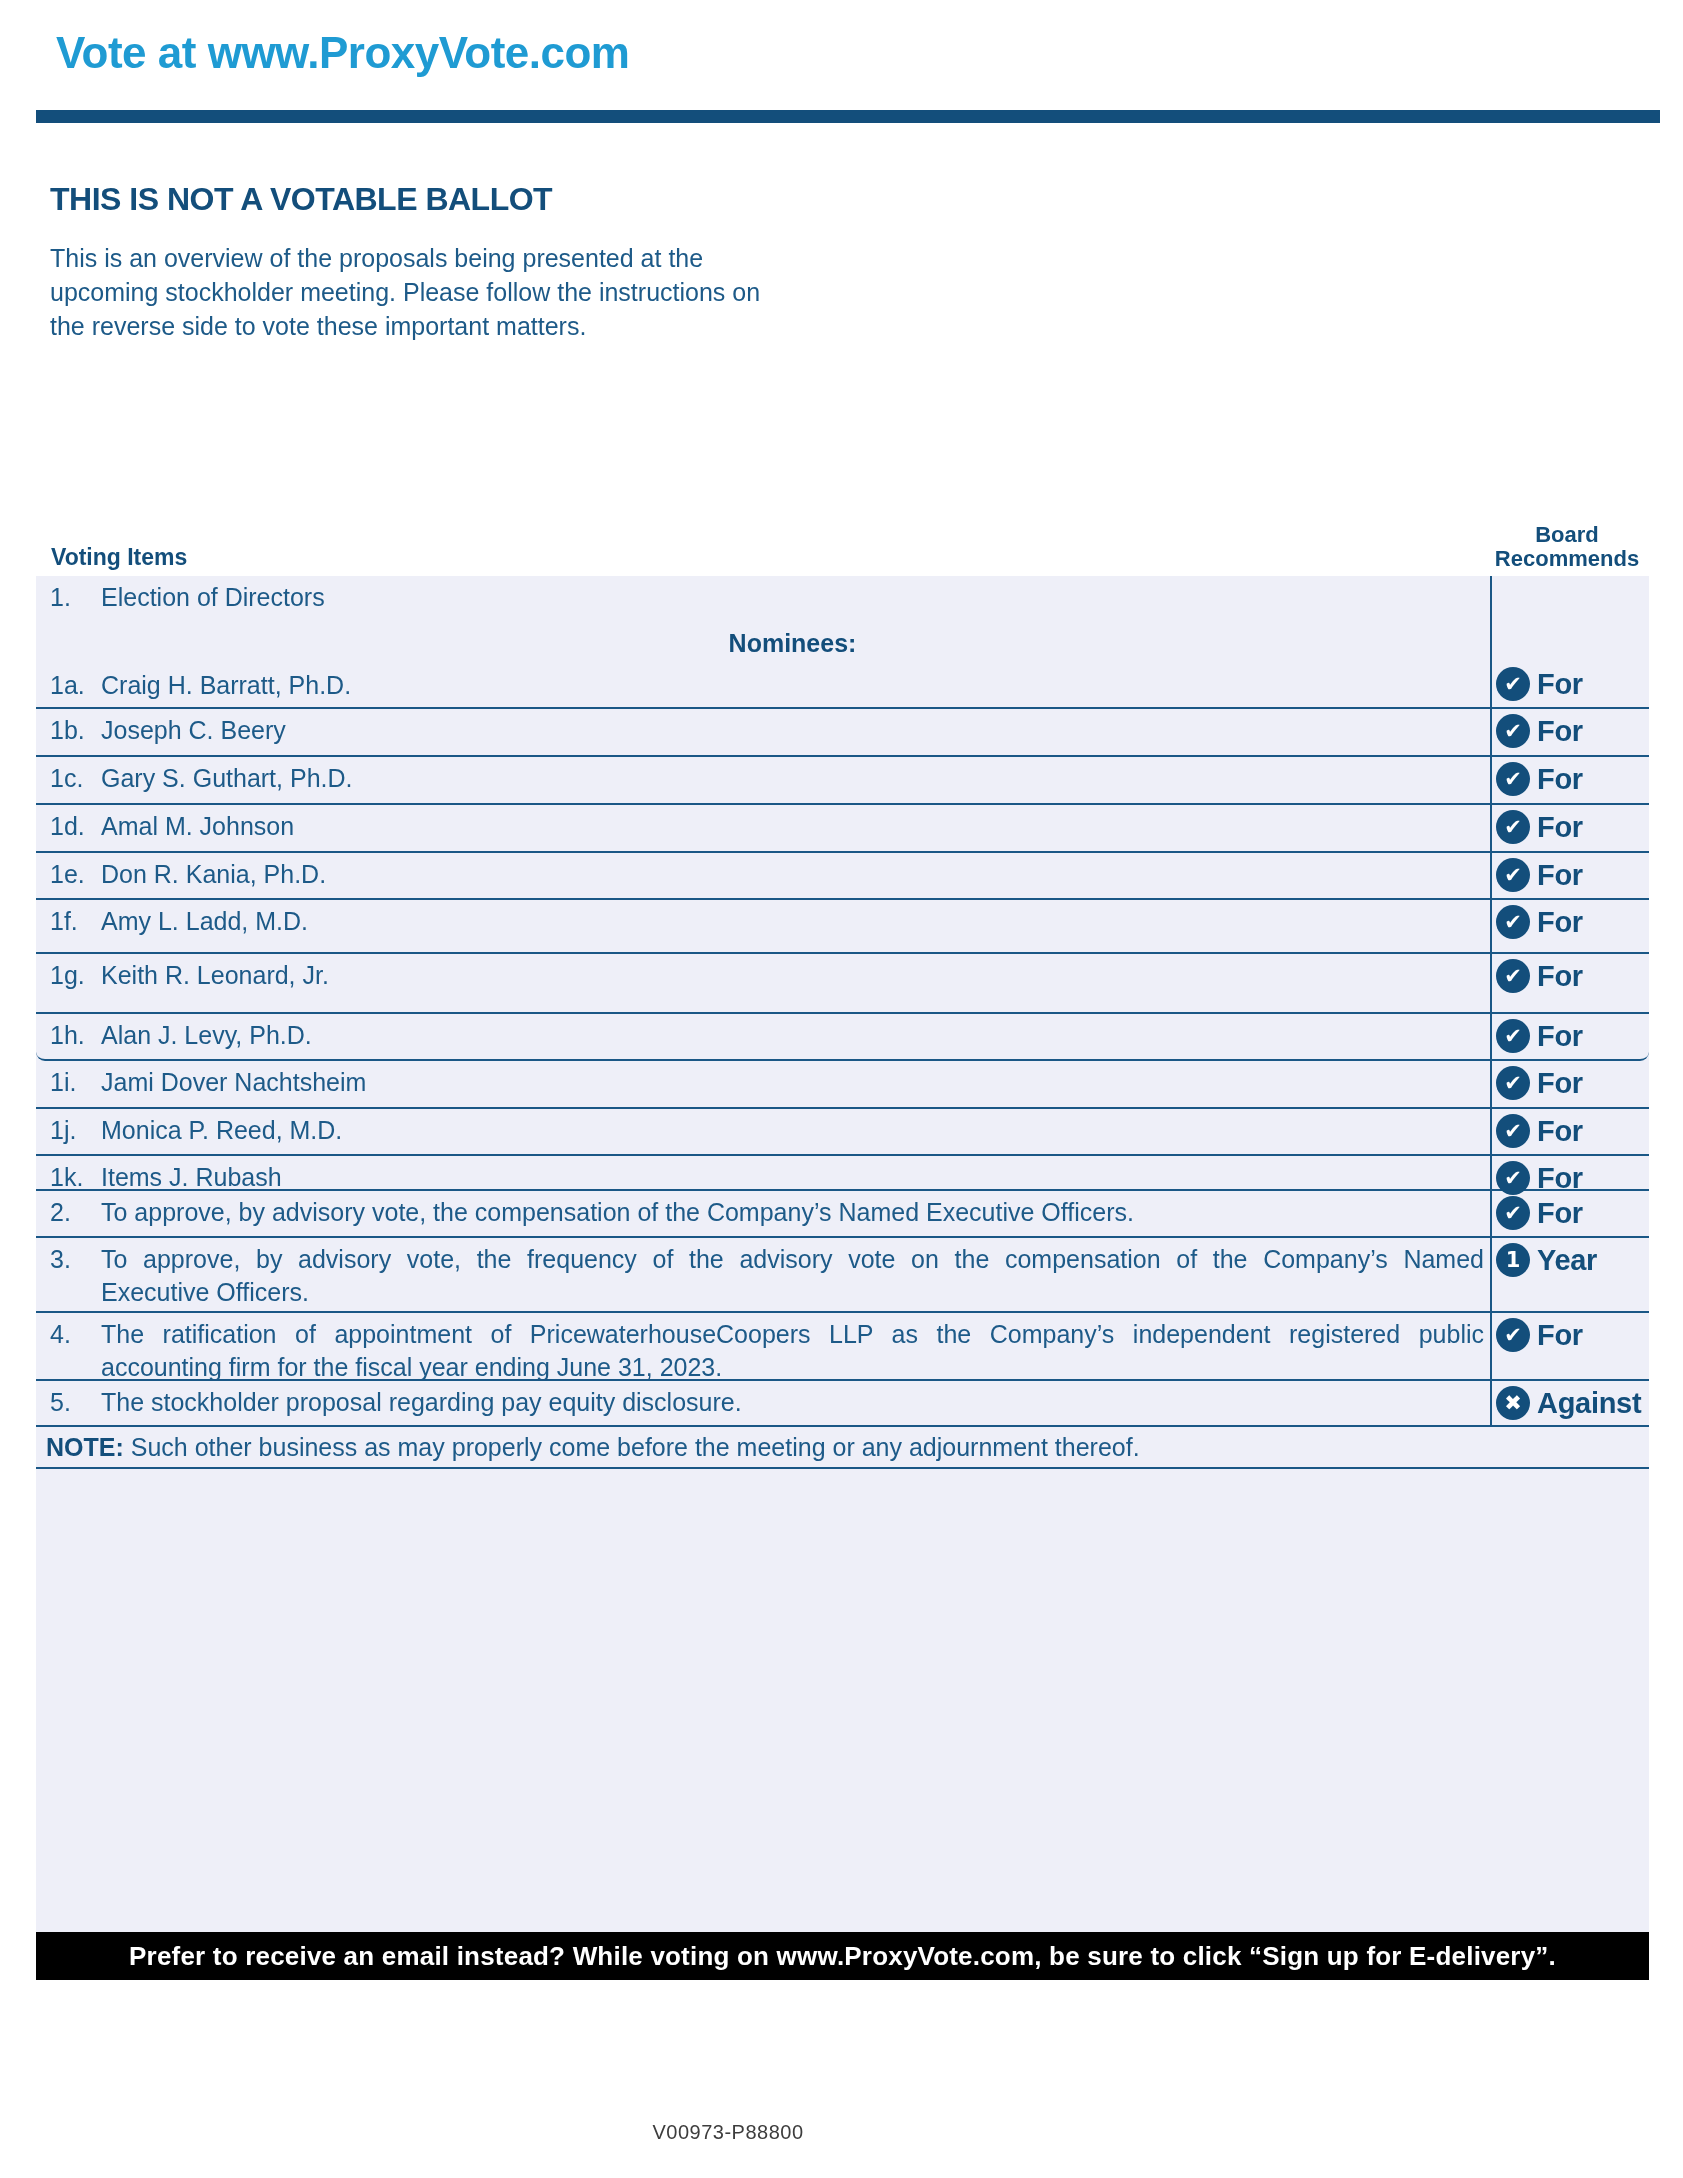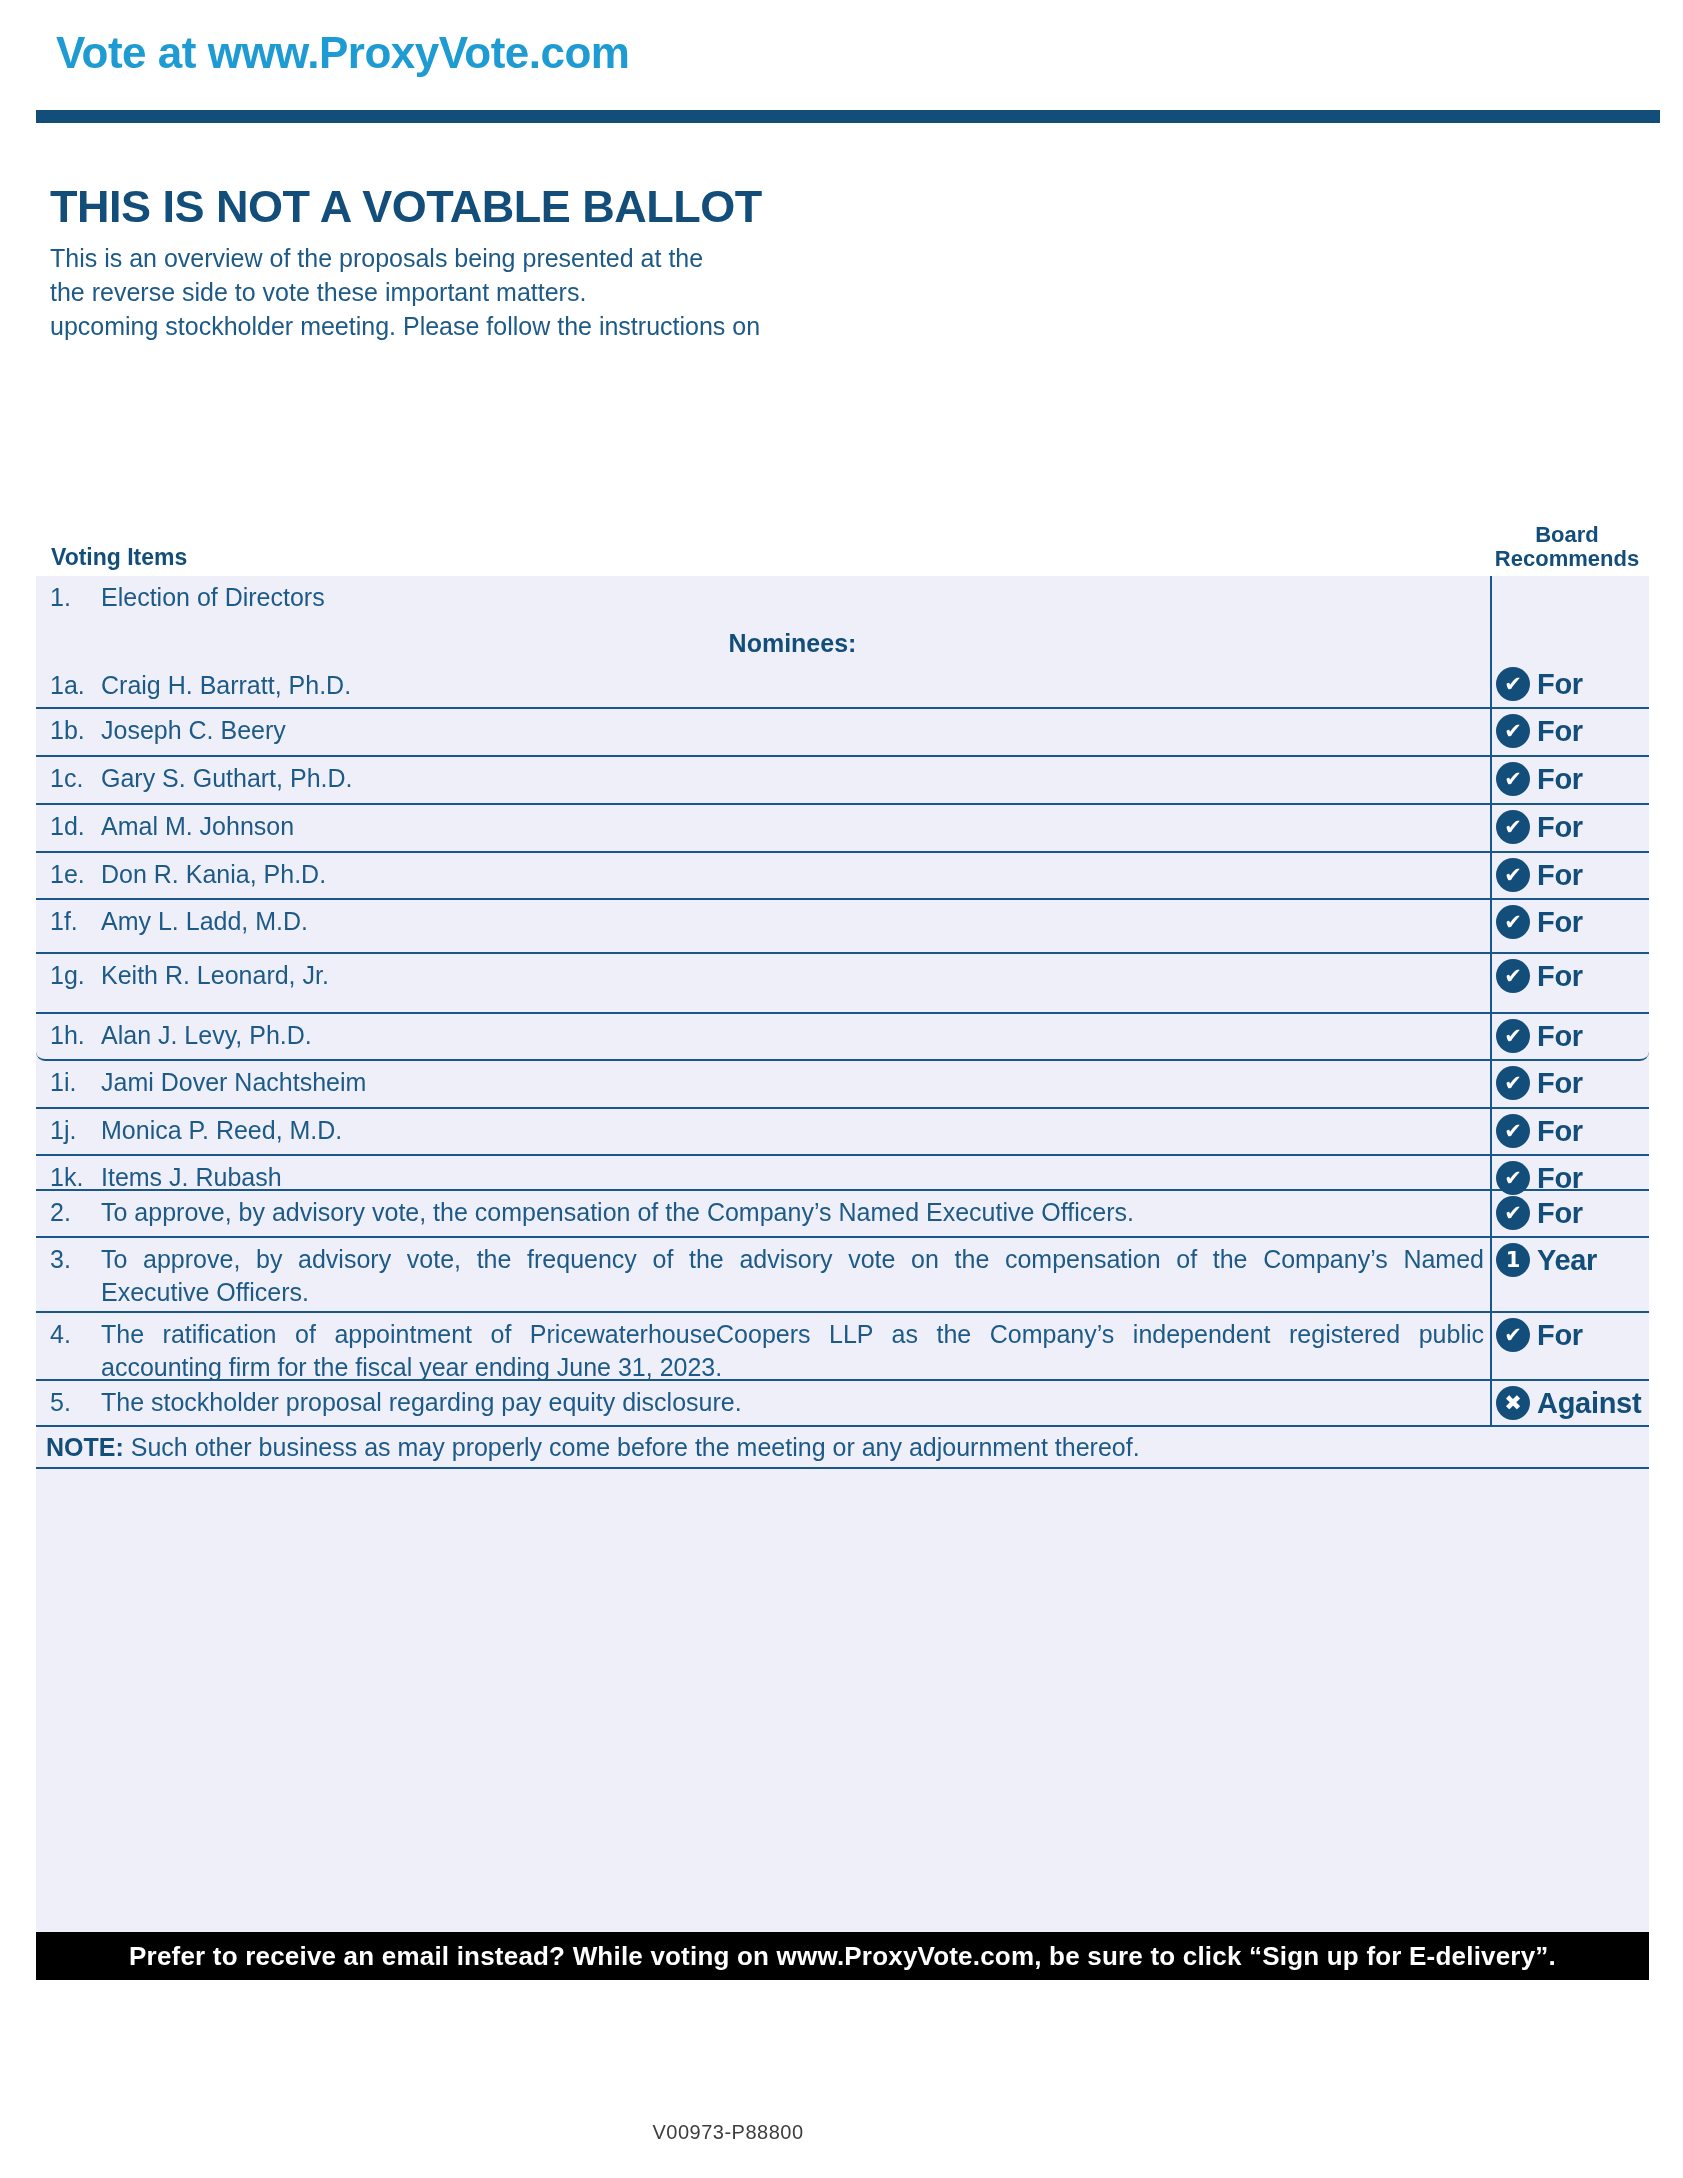--- a/index.html
+++ b/index.html
@@ -10,21 +10,21 @@
   }
   .brand {
     position:absolute; left:56px; top:28px;
     font-size:44px; font-weight:bold; color:#1F9BD3; letter-spacing:-0.5px;
   }
   .topbar {
     position:absolute; left:36px; top:110px; width:1624px; height:13px; background:#134E7B;
   }
   .h1 {
     position:absolute; left:50px; top:181px;
-    font-size:45px; font-weight:bold; color:#134E7B; letter-spacing:-0.5px;
+    font-size:32px; font-weight:bold; color:#134E7B; letter-spacing:-0.5px;
   }
   .intro {
     position:absolute; left:50px; top:241px;
     font-size:25px; line-height:34px; color:#1D5A88;
   }
   .col-items {
     position:absolute; left:51px; top:544px;
     font-size:23px; font-weight:bold; color:#134E7B;
   }
   .col-rec {
@@ -75,22 +75,22 @@
 <body>
 
 <div class="brand">Vote at www.ProxyVote.com</div>
 
 <div class="topbar"></div>
 
 <div class="h1">THIS IS NOT A VOTABLE BALLOT</div>
 
 <div class="intro">
   <div>This is an overview of the proposals being presented at the</div>
+  <div>upcoming stockholder meeting. Please follow the instructions on</div>
   <div>the reverse side to vote these important matters.</div>
-  <div>upcoming stockholder meeting. Please follow the instructions on</div>
 </div>
 
 <div class="col-items">Voting Items</div>
 
 <div class="col-rec">
   <div>Board</div>
   <div>Recommends</div>
 </div>
 
 <div class="vtable">

